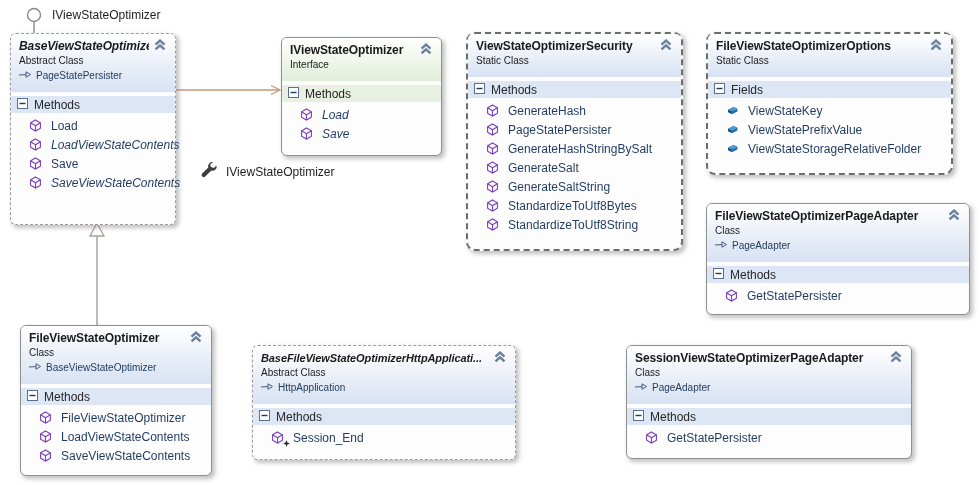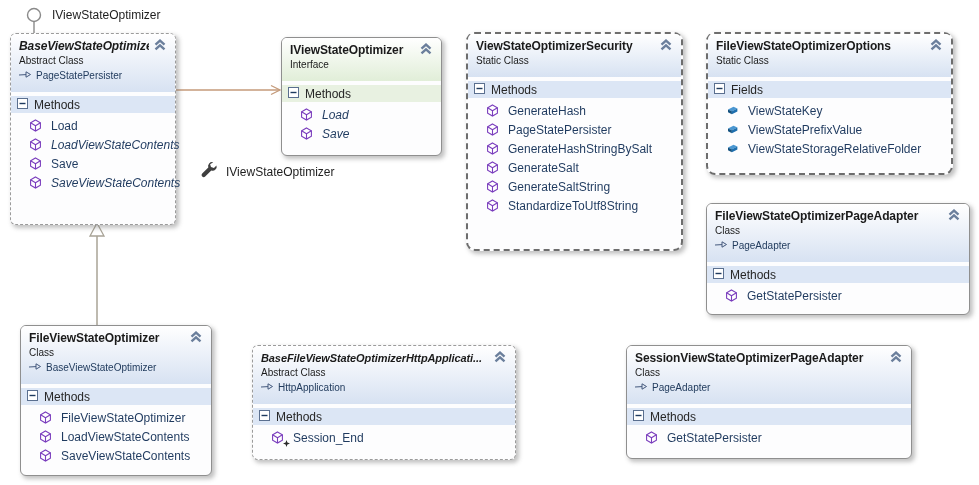--- a/index.html
+++ b/index.html
@@ -212,20 +212,27 @@
             <polygon points="6.5,1 11.4,3.8 11.4,9.2 6.5,12 1.6,9.2 1.6,3.8" fill="#ffffff" stroke="#7a3dbd" stroke-width="1.1"></polygon>
             <path d="M6.5,12 L6.5,6.7 M1.6,3.8 L6.5,6.7 M11.4,3.8 L6.5,6.7" fill="none" stroke="#7a3dbd" stroke-width="1.1"></path>
           </svg></span>
         <span class="mname">GenerateSaltString</span>
       </div>
       <div class="member">
         <span class="micon"><svg width="13" height="13" viewBox="0 0 13 13">
             <polygon points="6.5,1 11.4,3.8 11.4,9.2 6.5,12 1.6,9.2 1.6,3.8" fill="#ffffff" stroke="#7a3dbd" stroke-width="1.1"></polygon>
             <path d="M6.5,12 L6.5,6.7 M1.6,3.8 L6.5,6.7 M11.4,3.8 L6.5,6.7" fill="none" stroke="#7a3dbd" stroke-width="1.1"></path>
           </svg></span>
+        <span class="mname">StandardizeToUtf8Bytes</span>
+      </div>
+      <div class="member">
+        <span class="micon"><svg width="13" height="13" viewBox="0 0 13 13">
+            <polygon points="6.5,1 11.4,3.8 11.4,9.2 6.5,12 1.6,9.2 1.6,3.8" fill="#ffffff" stroke="#7a3dbd" stroke-width="1.1"></polygon>
+            <path d="M6.5,12 L6.5,6.7 M1.6,3.8 L6.5,6.7 M11.4,3.8 L6.5,6.7" fill="none" stroke="#7a3dbd" stroke-width="1.1"></path>
+          </svg></span>
         <span class="mname">StandardizeToUtf8String</span>
       </div>
     </div>
 </section>
 
 <section class="uml-box cls static" style="left:706px;top:32px;width:243px;height:139px;">
   <div class="hdr">
     <div class="title-row">
       <span class="title">FileViewStateOptimizerOptions</span>
       <span class="chevron chev-slot"><svg width="14" height="12" viewBox="0 0 14 12">

